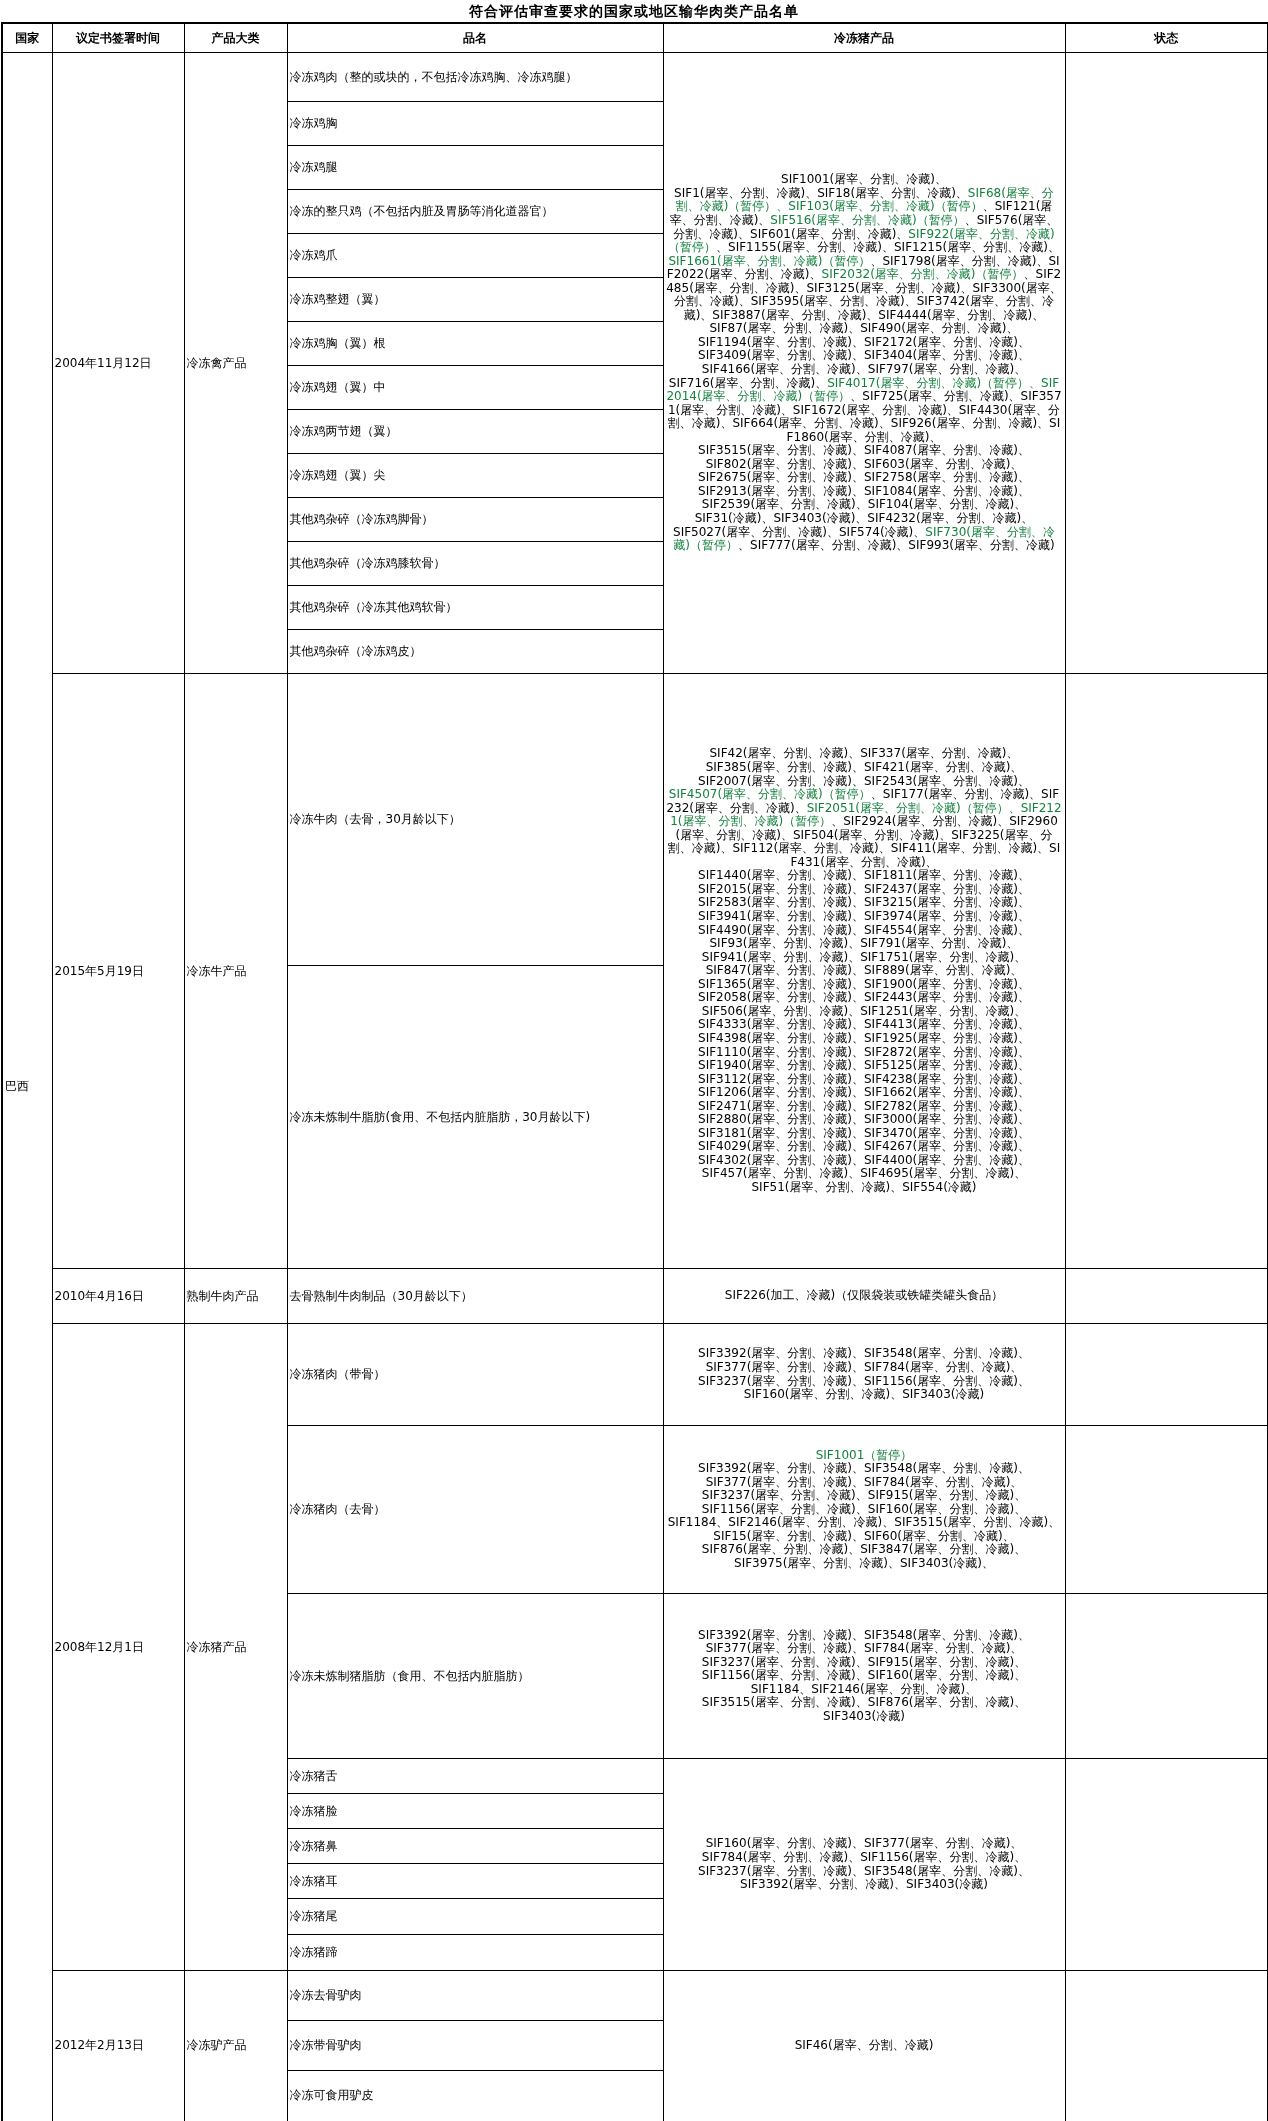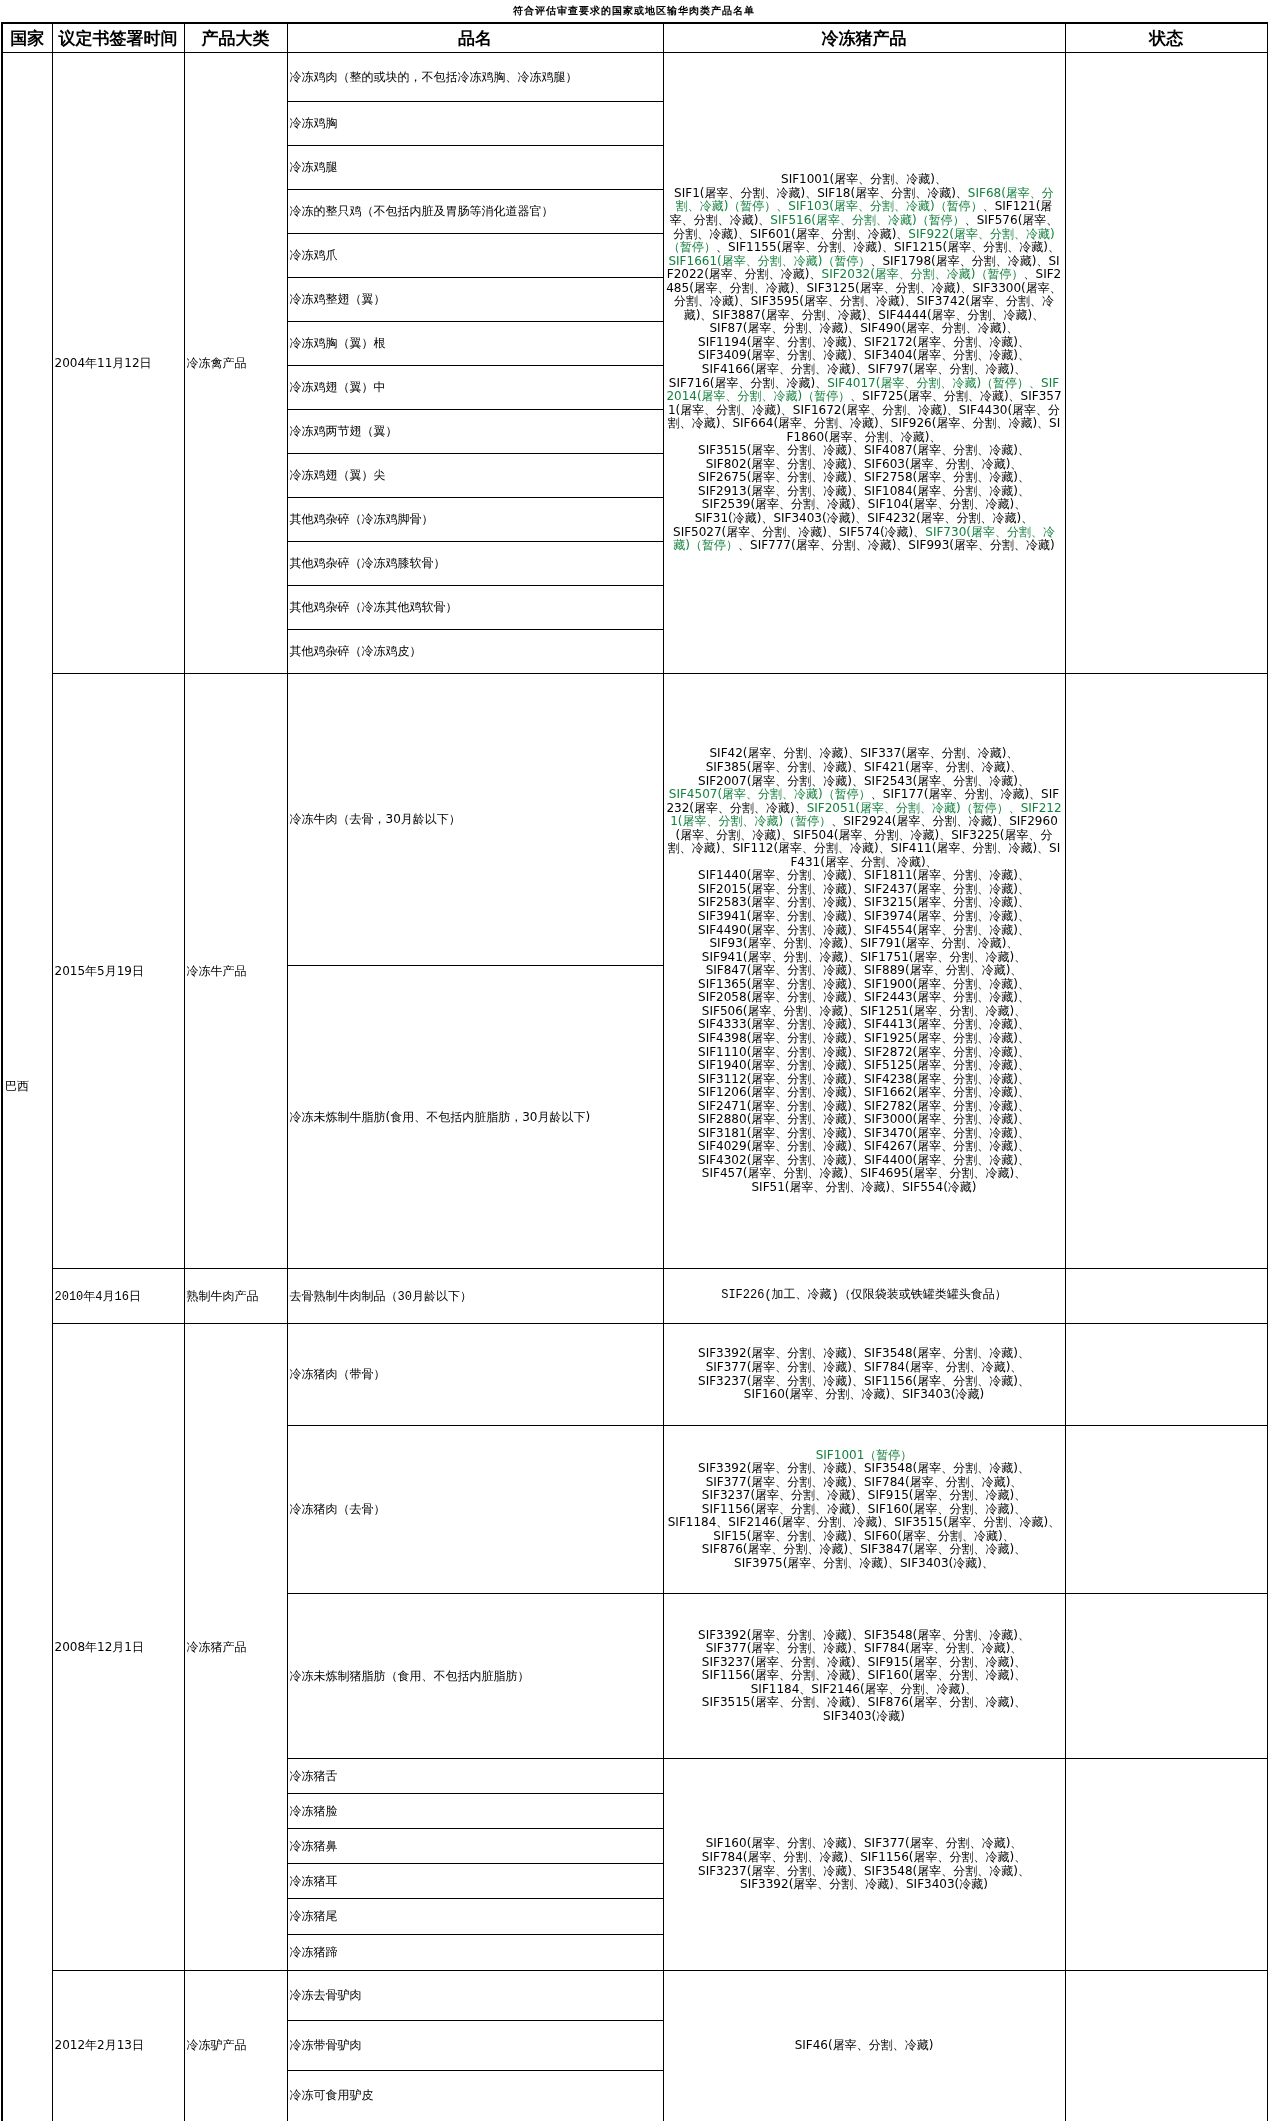--- a/index.html
+++ b/index.html
@@ -1,23 +1,23 @@
 <!DOCTYPE html>
 <html><head>
 <meta charset="utf-8">
 <style>
   html,body{margin:0;padding:0;background:#fff;color:#000;
     font-family:"DejaVu Sans","Liberation Sans",sans-serif;}
   body{width:1268px;}
   .title{height:22px;line-height:22px;text-align:center;font-weight:bold;
-    font-size:10px;letter-spacing:1px;}
+    font-size:14px;letter-spacing:1px;}
   table{border-collapse:collapse;table-layout:fixed;width:1266px;margin-left:1px;
     border:2px solid #000;}
   th,td{border:1px solid #000;font-size:12px;padding:0;overflow:hidden;}
-  th{height:28px;font-size:17px;font-weight:bold;text-align:center;vertical-align:middle;}
+  th{height:28px;font-size:12px;font-weight:bold;text-align:center;vertical-align:middle;}
   td.center{text-align:left;vertical-align:middle;padding:0 2px;}
   td.ent{text-align:center;vertical-align:middle;padding:1px 2px;
     white-space:pre-wrap;word-break:break-all;line-height:1.13;}
   td.status{background:#fff;}
   .red{color:#15803d;}
 </style>
 </head>
 <body>
 
 <div class="title">符合评估审查要求的国家或地区输华肉类产品名单</div>
@@ -132,21 +132,21 @@
 SIF3181(屠宰、分割、冷藏)、SIF3470(屠宰、分割、冷藏)、
 SIF4029(屠宰、分割、冷藏)、SIF4267(屠宰、分割、冷藏)、
 SIF4302(屠宰、分割、冷藏)、SIF4400(屠宰、分割、冷藏)、
 SIF457(屠宰、分割、冷藏)、SIF4695(屠宰、分割、冷藏)、
 SIF51(屠宰、分割、冷藏)、SIF554(冷藏)</span></td>
         <td rowspan="2" class="status"></td>
       </tr>
       <tr style="height: 303px;">
         <td class="center">冷冻未炼制牛脂肪(食用、不包括内脏脂肪，30月龄以下)</td>
       </tr>
-      <tr style="height: 55px; font-family: Liberation Mono, monospace;">
+      <tr style="height: 55px;">
         <td rowspan="1" class="center">2010年4月16日</td>
         <td rowspan="1" class="center">熟制牛肉产品</td>
         <td class="center">去骨熟制牛肉制品（30月龄以下）</td>
         <td rowspan="1" class="ent"><span>SIF226(加工、冷藏)（仅限袋装或铁罐类罐头食品）</span></td>
         <td rowspan="1" class="status"></td>
       </tr>
       <tr style="height: 102px;">
         <td rowspan="9" class="center">2008年12月1日</td>
         <td rowspan="9" class="center">冷冻猪产品</td>
         <td class="center">冷冻猪肉（带骨）</td>

